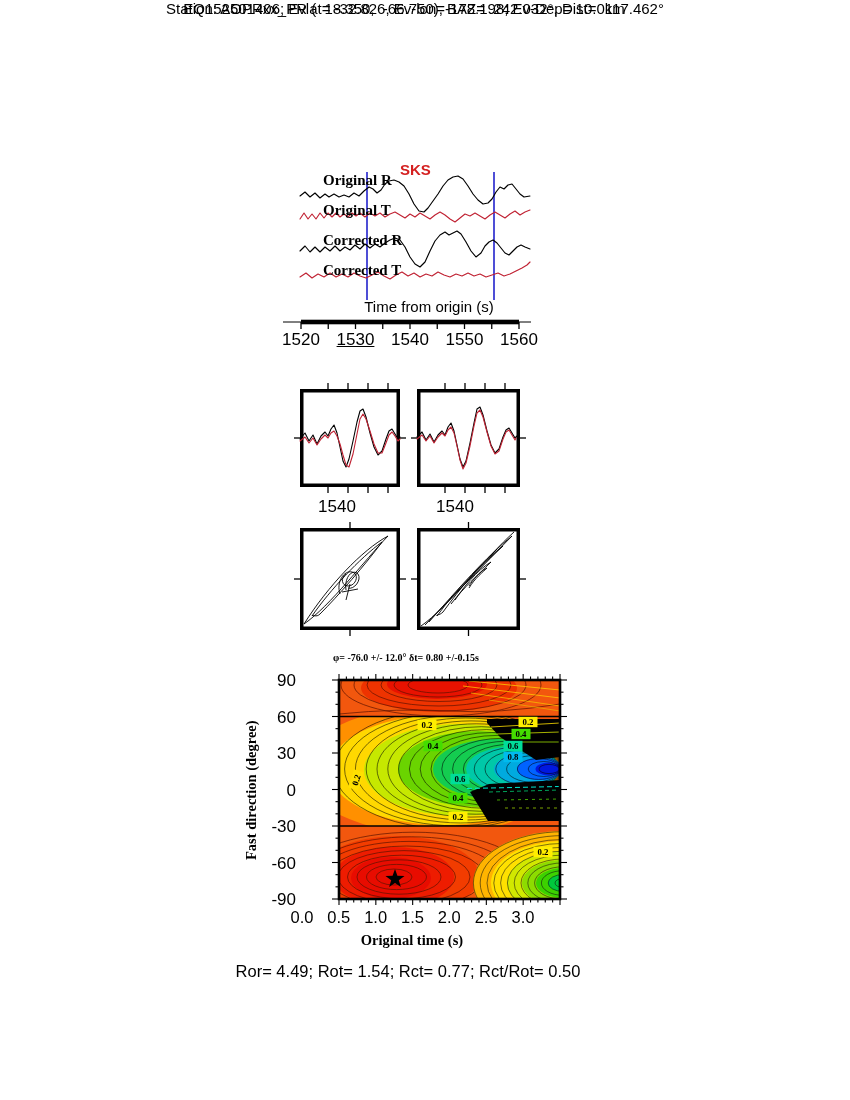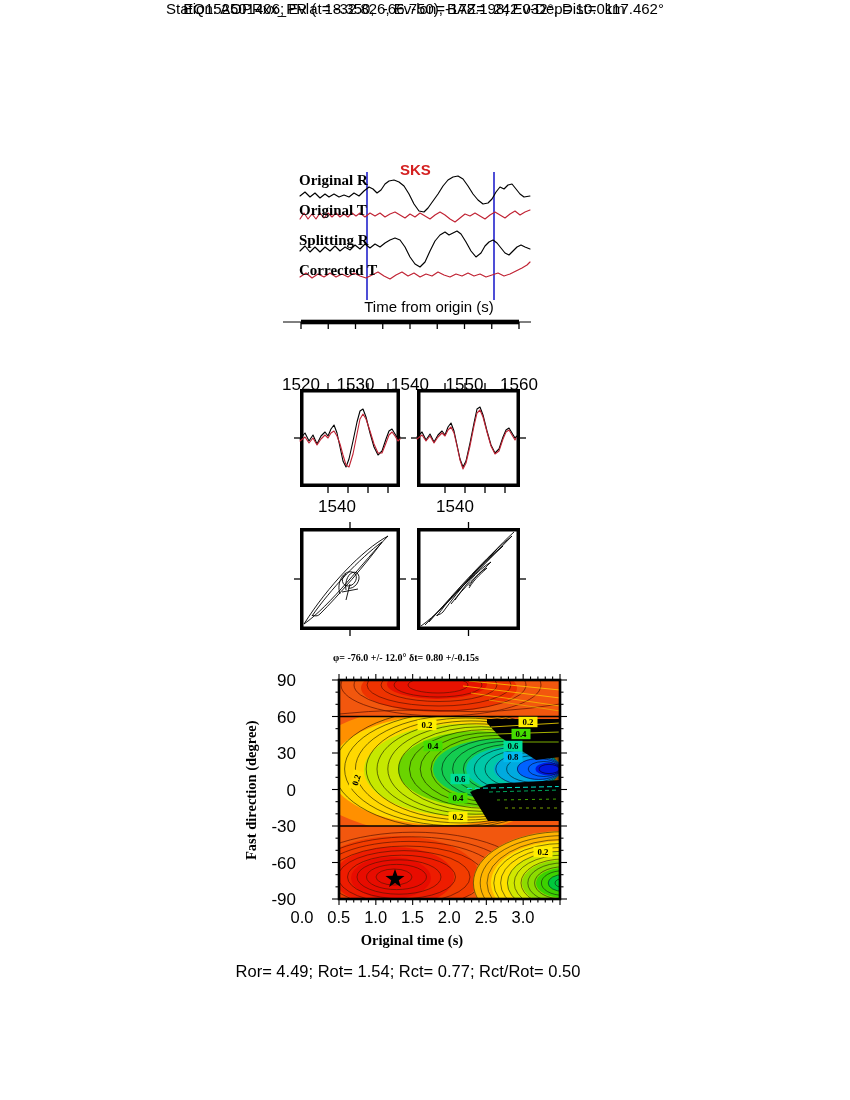--- a/index.html
+++ b/index.html
@@ -4,24 +4,24 @@
 <style>
   html,body{margin:0;padding:0;background:#fff;}
   .page{position:relative;width:850px;height:1100px;background:#ffffff;overflow:hidden;
         font-family:"Liberation Sans",sans-serif;color:#000;}
   .abs{position:absolute;}
   .pre{white-space:pre;}
   .sans15{font-size:15px;}
   .sans16{font-size:16.5px;}
   .sans17{font-size:17px;}
   .bserif{font-family:"Liberation Serif",serif;font-weight:bold;}
-  .tracelabel{font-family:"Liberation Serif",serif;font-weight:bold;font-size:15px;}
+  .tracelabel{font-family:"Liberation Serif",serif;font-weight:bold;font-size:15px;margin-left:24px;}
   .sks{color:#d42020;font-size:15px;font-weight:bold;}
   svg{overflow:visible;display:block;}
-  .tickLabel{position:absolute;text-align:center;font-size:17px;margin-top:45px;}
+  .tickLabel{position:absolute;text-align:center;font-size:17px;}
   .xtickLabel{position:absolute;text-align:center;font-size:16.5px;}
   .ytickLabel{position:absolute;text-align:right;font-size:17px;}
   .ylabel-rot{writing-mode:vertical-rl;transform:rotate(180deg);text-align:center;
               font-family:"Liberation Serif",serif;font-weight:bold;font-size:14.5px;}
 </style>
 </head>
 <body>
 
 <div class="page">
 
@@ -33,21 +33,21 @@
       <line x1="494" y1="172" x2="494" y2="300" stroke="#2222cc" stroke-width="1.6"></line>
       <polyline points="300,196 305,192 310,197 315,193 320,198 325,194 329,197 334,194 339,197 344,195 349,197 354,193 359,196 364,191 369,187 373,189 377,193 381,190 385,184 389,181 394,180 399,182 404,186 409,194 414,204 419,211 424,212 428,208 433,201 438,194 443,186 448,180 453,177 458,176 463,179 468,186 473,194 478,200 483,204 488,203 492,199 496,192 500,187 504,189 508,185 512,184 516,189 520,194 524,197 530,196" fill="none" stroke="#000000" stroke-width="1.15" stroke-linejoin="round" stroke-linecap="round"></polyline>
       <polyline points="300,219 304,213 308,219 312,214 316,219 320,213 324,218 328,213 332,217 336,213 340,217 344,214 348,217 352,213 356,216 360,213 365,217 370,213 375,216 380,213 385,217 390,214 395,212 400,215 405,218 410,214 415,217 420,213 425,216 430,219 435,215 440,212 445,215 450,219 455,222 460,218 465,214 470,216 475,213 480,216 485,219 490,215 495,212 500,215 505,218 510,214 515,211 520,215 525,212 530,210" fill="none" stroke="#c02233" stroke-width="1.15" stroke-linejoin="round" stroke-linecap="round"></polyline>
       <polyline points="300,251 305,246 310,252 315,247 320,252 325,247 330,251 335,246 340,251 345,247 350,250 355,245 360,249 365,244 370,248 375,244 380,247 385,243 390,240 395,238 400,240 405,247 410,257 415,264 420,267 425,262 430,251 435,241 440,235 445,232 449,235 453,233 457,231 461,234 466,242 471,251 476,257 481,253 485,246 489,242 493,240 497,243 501,248 505,253 509,255 513,251 517,247 521,245 525,247 530,249" fill="none" stroke="#000000" stroke-width="1.15" stroke-linejoin="round" stroke-linecap="round"></polyline>
       <polyline points="300,277 306,273 312,278 318,274 324,277 330,273 336,277 342,274 348,277 354,273 360,276 366,278 372,275 378,272 384,276 390,279 396,275 402,272 408,276 414,273 420,277 426,274 432,276 438,272 444,275 450,277 456,274 462,276 468,273 474,276 480,274 486,277 492,275 498,273 504,276 510,274 516,271 522,268 527,265 530,262" fill="none" stroke="#c02233" stroke-width="1.15" stroke-linejoin="round" stroke-linecap="round"></polyline>
     </svg>
 
   <div class="abs sks" style="left:400px;top:161px;">SKS</div>
   <div class="abs tracelabel" style="left:299px;top:172px;">Original R</div>
   <div class="abs tracelabel" style="left:299px;top:202px;">Original T</div>
-  <div class="abs tracelabel" style="left:299px;top:232px;">Splitting R</div>
+  <div class="abs tracelabel" style="left:299px;top:232px;">Corrected R</div>
   <div class="abs tracelabel" style="left:299px;top:262px;">Corrected T</div>
 
   <div class="abs sans15" style="left:329px;top:298px;width:200px;text-align:center;">Time from origin (s)</div>
 
   <svg id="time-axis-svg" class="abs" style="left:270px;top:310px;" width="280" height="25" viewBox="270 310 280 25">
       <line x1="283" y1="322" x2="531" y2="322" stroke="#000" stroke-width="1"></line>
       <rect x="301" y="319.7" width="218" height="4.6" fill="#000"></rect>
       <line x1="301" y1="322" x2="301" y2="329" stroke="#000" stroke-width="1.3"></line>
       <line x1="328.25" y1="322" x2="328.25" y2="329" stroke="#000" stroke-width="1.3"></line>
       <line x1="355.5" y1="322" x2="355.5" y2="329" stroke="#000" stroke-width="1.3"></line>

